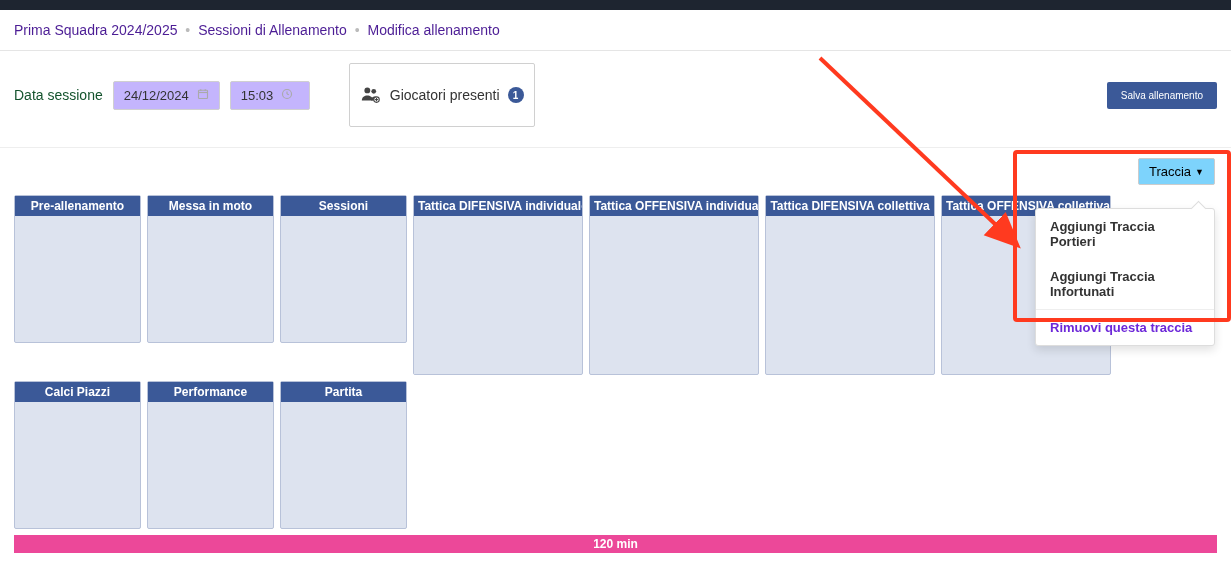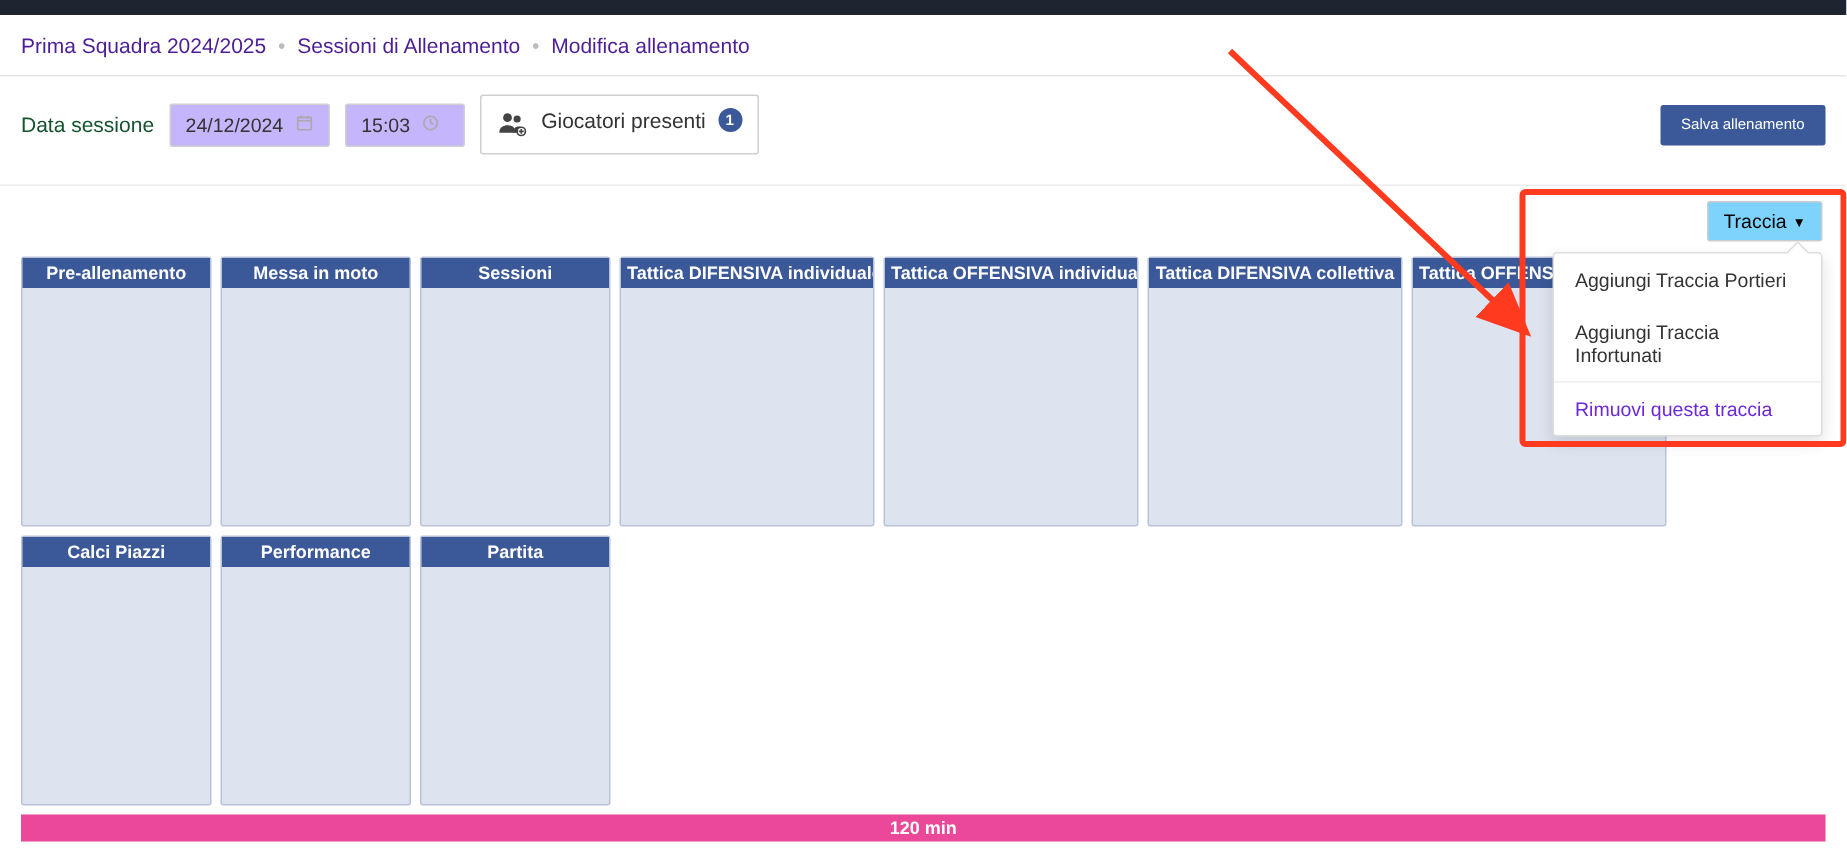--- a/index.html
+++ b/index.html
@@ -54,26 +54,27 @@
     .input-box .value {
       font-size: 13px;
       color: #333;
     }
     .input-box .icon {
       color: #aaa;
       font-size: 12px;
     }
     .players-box {
       display: inline-flex;
-      align-items: flex-start;
+      align-items: center;
       border: 1px solid #d0d0d0;
       border-radius: 2px;
-      padding: 8px 10px;
+      padding: 20px 10px;
       background: #fff;
       gap: 8px;
+      margin-left: 29px;
     }
     .players-icon {
       width: 22px;
       height: 22px;
       position: relative;
     }
     .players-icon svg {
       width: 22px;
       height: 22px;
     }
@@ -125,28 +126,29 @@
       display: inline-flex;
       align-items: center;
       gap: 4px;
       border-radius: 2px;
     }
     .btn-traccia .caret {
       font-size: 9px;
     }
     .dropdown {
       position: absolute;
-      top: 44px;
+      top: 60px;
       right: 2px;
       background: #fff;
       border: 1px solid #ddd;
       box-shadow: 0 4px 10px rgba(0,0,0,0.12);
       border-radius: 3px;
       width: 180px;
       z-index: 20;
+      font-weight: bold;
     }
     .dropdown::before {
       content: "";
       position: absolute;
       top: -6px;
       right: 10px;
       width: 10px;
       height: 10px;
       background: #fff;
       border-left: 1px solid #ddd;
@@ -175,21 +177,21 @@
     }
     .card {
       border: 1px solid #b8c2d9;
       background: #dde3ef;
       border-radius: 2px;
       display: flex;
       flex-direction: column;
     }
     .card.small {
       width: 127px;
-      height: 180px;
+      height: 148px;
     }
     .card.wide {
       width: 170px;
       height: 180px;
     }
     .card-header {
       background: #3b5998;
       color: #fff;
       font-size: 12px;
       font-weight: 600;

